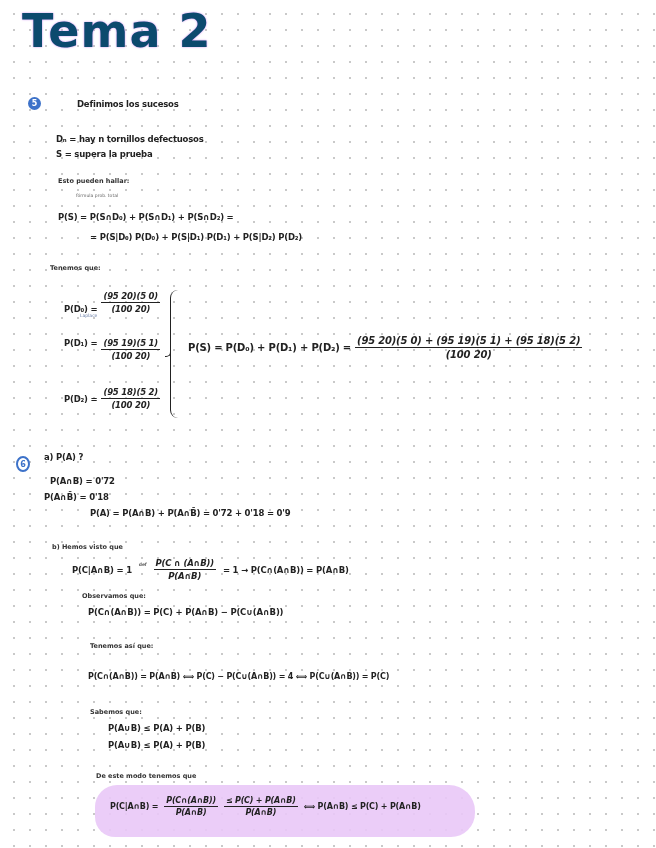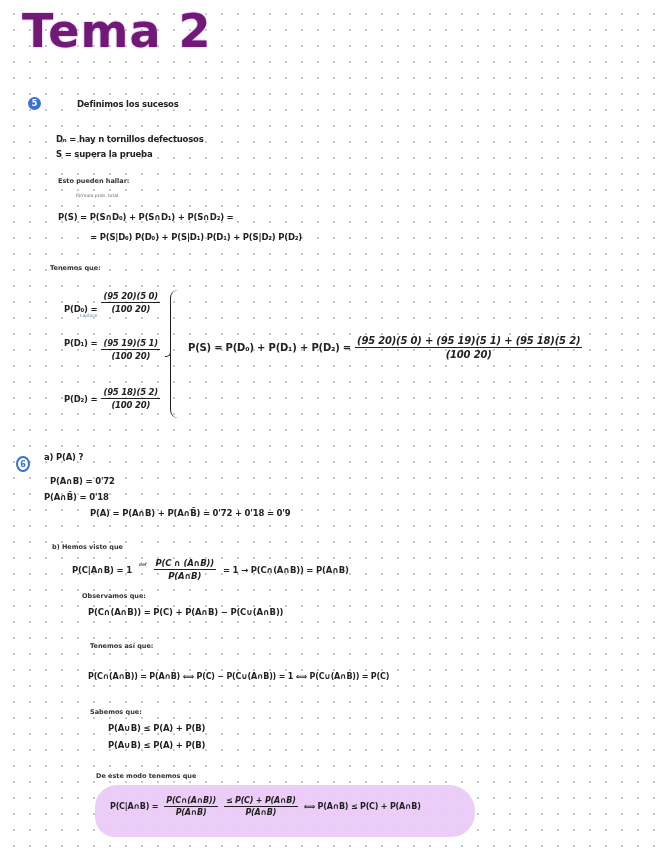--- a/index.html
+++ b/index.html
@@ -12,21 +12,21 @@
     position: relative;
     font-family: "DejaVu Sans", sans-serif;
     color: #1a1a1a;
   }
   .abs { position: absolute; white-space: nowrap; }
   .title {
     left: 22px; top: 4px;
     font-family: "DejaVu Sans", sans-serif;
     font-weight: bold;
     font-size: 46px;
-    color: #701a75;
+    color: #0c4a6e;
     letter-spacing: 1px;
     text-shadow: 0 0 2px #c77df0;
   }
   .hand { font-size: 8.5px; font-weight: bold; letter-spacing: -0.2px; color: #222; }
   .small { font-size: 6.5px; font-weight: bold; color: #333; }
   .tiny { font-size: 4.5px; color: #666; }
   .circle-num {
     width: 13px; height: 13px; border-radius: 50%;
     display: flex; align-items: center; justify-content: center;
     font-size: 8px; font-weight: bold;
@@ -119,21 +119,21 @@
     <span class="num">P(C ∩ (A∩B))</span>
     <span class="den">P(A∩B)</span>
   </span>
   <span>= 1 → P(C∩(A∩B)) = P(A∩B)</span>
 </div>
 
 <div class="abs small" style="left:82px;top:592px;">Observamos que:</div>
 <div class="abs hand" style="left:88px;top:607px;">P(C∩(A∩B)) = P(C) + P(A∩B) − P(C∪(A∩B))</div>
 
 <div class="abs small" style="left:90px;top:642px;">Tenemos así que:</div>
-<div class="abs hand" style="left:88px;top:672px;font-size:8px;">P(C∩(A∩B)) = P(A∩B) ⟺ P(C) − P(C∪(A∩B)) = 1 ⟺ P(C∪(A∩B)) = P(C)</div>
+<div class="abs hand" style="left:88px;top:672px;font-size:8px;">P(C∩(A∩B)) = P(A∩B) ⟺ P(C) − P(C∪(A∩B)) = 4 ⟺ P(C∪(A∩B)) = P(C)</div>
 
 <div class="abs small" style="left:90px;top:708px;">Sabemos que:</div>
 <div class="abs hand" style="left:108px;top:723px;">P(A∪B) ≤ P(A) + P(B)</div>
 <div class="abs hand" style="left:108px;top:740px;">P(A∪B) ≤ P(A) + P(B)</div>
 
 <div class="abs small" style="left:96px;top:772px;">De este modo tenemos que</div>
 
 <div class="abs highlight"></div>
 <div class="abs hand" style="left:110px;top:796px;display:flex;align-items:center;gap:6px;font-size:8px;">
   <span>P(C|A∩B) =</span>

